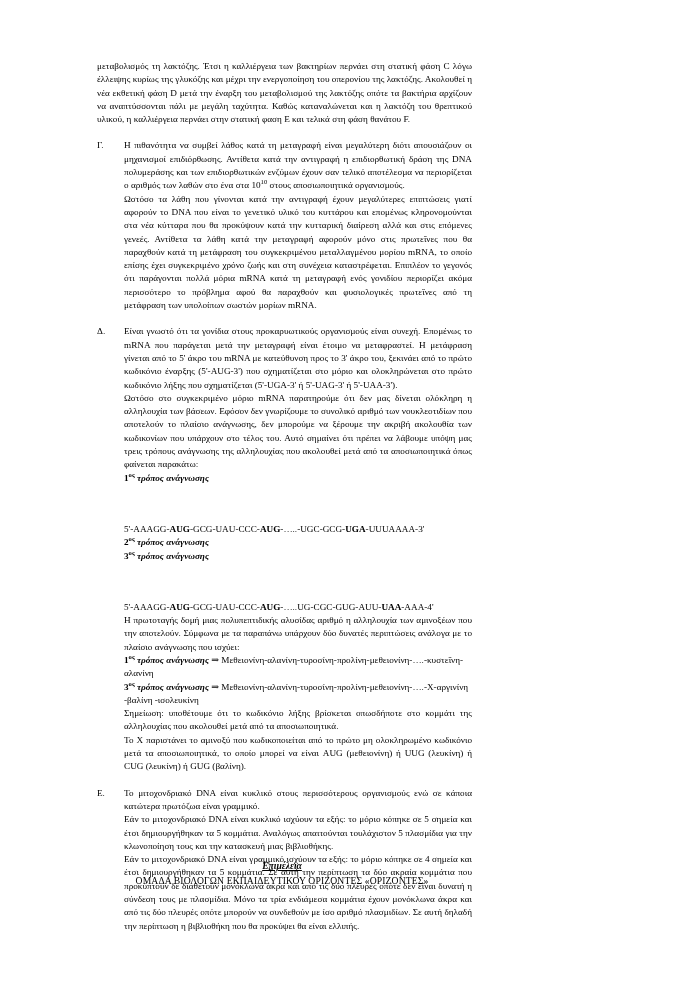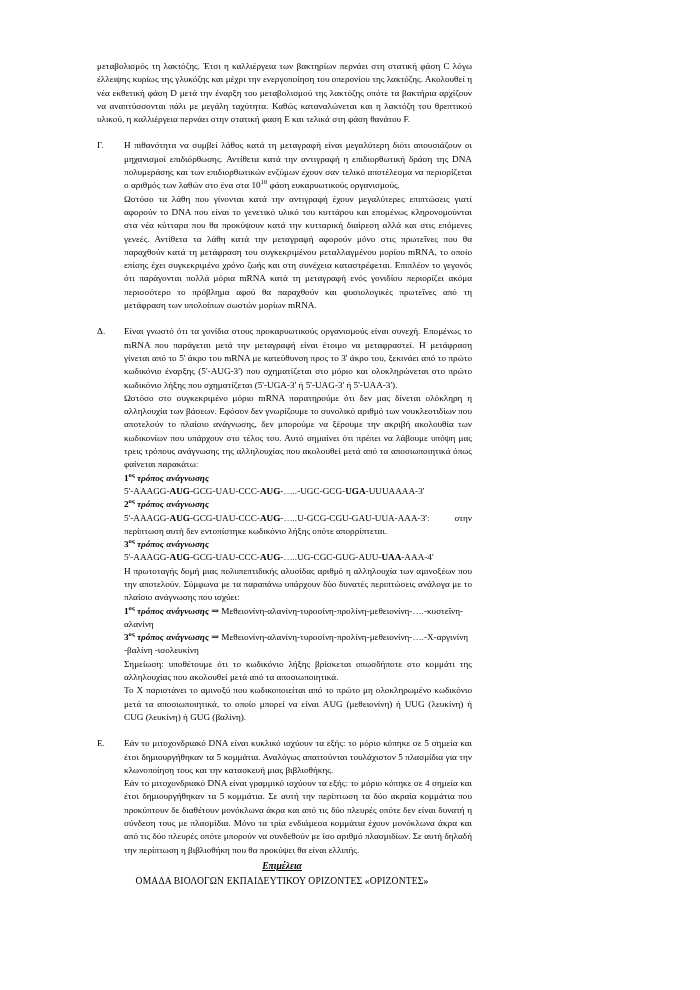--- a/index.html
+++ b/index.html
@@ -66,20 +66,21 @@
     line-height: 13.3px;
     text-align: left;
   }
   .way-label .num {
     font-style: normal;
   }
   .seq {
     font-size: 9.2px;
     line-height: 13.3px;
     text-align: justify;
+    margin-top: 38px;
   }
   .seq b {
     font-weight: bold;
   }
   .seq-nojust {
     text-align: left;
   }
   .prot-line {
     font-size: 9.2px;
     line-height: 13.3px;
@@ -116,54 +117,54 @@
 
 <div class="page">
 
   <div class="intro-block body-text">
     <p>μεταβολισμός τη λακτόζης. Έτσι η καλλιέργεια των βακτηρίων περνάει στη στατική φάση C λόγω έλλειψης κυρίως της γλυκόζης και μέχρι την ενεργοποίηση του οπερονίου της λακτόζης. Ακολουθεί η νέα εκθετική φάση D μετά την έναρξη του μεταβολισμού της λακτόζης οπότε τα βακτήρια αρχίζουν να αναπτύσσονται πάλι με μεγάλη ταχύτητα. Καθώς  καταναλώνεται και η λακτόζη του θρεπτικού υλικού, η καλλιέργεια περνάει στην στατική φαση Ε και τελικά στη φάση θανάτου F.</p>
   </div>
 
   <div class="section body-text">
     <div class="section-label">Γ.</div>
     <div class="section-body">
-      <p><span>Η πιθανότητα να συμβεί λάθος κατά τη μεταγραφή είναι μεγαλύτερη διότι απουσιάζουν οι μηχανισμοί επιδιόρθωσης. Αντίθετα κατά την αντιγραφή η επιδιορθωτική δράση της  DNA πολυμεράσης και των επιδιορθωτικών ενζύμων έχουν σαν τελικό αποτέλεσμα να περιορίζεται ο αριθμός των λαθών στο ένα στα 10</span><sup>10</sup><span> φάση ευκαρυωτικούς οργανισμούς.</span></p>
+      <p><span>Η πιθανότητα να συμβεί λάθος κατά τη μεταγραφή είναι μεγαλύτερη διότι απουσιάζουν οι μηχανισμοί επιδιόρθωσης. Αντίθετα κατά την αντιγραφή η επιδιορθωτική δράση της  DNA πολυμεράσης και των επιδιορθωτικών ενζύμων έχουν σαν τελικό αποτέλεσμα να περιορίζεται ο αριθμός των λαθών στο ένα στα 10</span><sup>10</sup><span> στους αποσιωποιητικά οργανισμούς.</span></p>
       <p>Ωστόσο τα λάθη που γίνονται κατά την αντιγραφή έχουν μεγαλύτερες επιπτώσεις γιατί αφορούν το DNA που είναι το γενετικό υλικό του κυττάρου και επομένως κληρονομούνται στα νέα κύτταρα που θα προκύψουν κατά την κυτταρική διαίρεση αλλά και στις επόμενες γενεές. Αντίθετα τα λάθη κατά την μεταγραφή αφορούν μόνο στις πρωτεΐνες που θα παραχθούν κατά τη μετάφραση του συγκεκριμένου μεταλλαγμένου μορίου mRNA, το οποίο επίσης έχει συγκεκριμένο χρόνο ζωής και στη συνέχεια καταστρέφεται. Επιπλέον το γεγονός ότι παράγονται πολλά μόρια mRNA κατά τη μεταγραφή ενός γονιδίου περιορίζει ακόμα περισσότερο το πρόβλημα αφού θα παραχθούν και φυσιολογικές πρωτεΐνες από τη μετάφραση των υπολοίπων σωστών μορίων mRNA.</p>
     </div>
   </div>
 
   <div class="section body-text">
     <div class="section-label">Δ.</div>
     <div class="section-body">
       <p>Είναι γνωστό ότι τα γονίδια στους προκαρυωτικούς οργανισμούς είναι συνεχή. Επομένως το mRNA που παράγεται μετά την μεταγραφή είναι έτοιμο να μεταφραστεί. Η μετάφραση γίνεται από το 5' άκρο του mRNA με κατεύθυνση προς το 3' άκρο του, ξεκινάει από το πρώτο κωδικόνιο έναρξης (5'-AUG-3') που σχηματίζεται στο μόριο και ολοκληρώνεται στο πρώτο κωδικόνιο λήξης που σχηματίζεται (5'-UGA-3' ή 5'-UAG-3' ή 5'-UAA-3').</p>
       <p>Ωστόσο στο συγκεκριμένο μόριο mRNA παρατηρούμε ότι δεν μας δίνεται ολόκληρη η αλληλουχία των βάσεων. Εφόσον δεν γνωρίζουμε το συνολικό αριθμό των νουκλεοτιδίων που αποτελούν το πλαίσιο ανάγνωσης, δεν μπορούμε να ξέρουμε την ακριβή ακολουθία των κωδικονίων που υπάρχουν στο τέλος του. Αυτό σημαίνει ότι πρέπει να λάβουμε υπόψη μας τρεις τρόπους ανάγνωσης της αλληλουχίας που ακολουθεί μετά από τα αποσιωποιητικά όπως φαίνεται παρακάτω:</p>
 
       <div class="way-label"><span class="num">1</span><sup class="num">ος</sup> <span>τρόπος ανάγνωσης</span></div>
       <div class="seq seq-nojust"><span> 5'-AAAGG-</span><b>AUG</b><span>-GCG-UAU-CCC-</span><b>AUG</b><span>-…..-UGC-GCG-</span><b>UGA</b><span>-UUUAAAA-3'</span></div>
 
       <div class="way-label"><span class="num">2</span><sup class="num">ος</sup> <span>τρόπος ανάγνωσης</span></div>
-      <div class="seq"><span>5'-AAAGG-</span><b>AUG</b><span>-GCG-UAU-CCC-</span><b>AUG</b><span>-…..U-GCG-CGU-GAU-UUA-AAA-3':</span><span> στην  περίπτωση  αυτή  δεν εντοπίστηκε κωδικόνιο λήξης οπότε απορρίπτεται.</span></div>
 
       <div class="way-label"><span class="num">3</span><sup class="num">ος</sup> <span>τρόπος ανάγνωσης</span></div>
       <div class="seq seq-nojust"><span>5'-AAAGG-</span><b>AUG</b><span>-GCG-UAU-CCC-</span><b>AUG</b><span>-…..UG-CGC-GUG-AUU-</span><b>UAA</b><span>-AAA-4'</span></div>
 
       <p>Η πρωτοταγής δομή μιας πολυπεπτιδικής αλυσίδας αριθμό η αλληλουχία των αμινοξέων που την αποτελούν. Σύμφωνα με τα παραπάνω υπάρχουν δύο δυνατές περιπτώσεις ανάλογα με το πλαίσιο ανάγνωσης που ισχύει:</p>
 
       <div class="prot-line"><span class="lbl"><span class="num">1</span><sup class="num">ος</sup> <span>τρόπος ανάγνωσης</span></span> <span>⇒</span> <span>Μεθειονίνη-αλανίνη-τυροσίνη-προλίνη-μεθειονίνη-….-κυστεΐνη-αλανίνη</span></div>
 
       <div class="prot-line"><span class="lbl"><span class="num">3</span><sup class="num">ος</sup> <span>τρόπος ανάγνωσης</span></span> <span>⇒</span> <span>Μεθειονίνη-αλανίνη-τυροσίνη-προλίνη-μεθειονίνη-….-Χ-αργινίνη -βαλίνη -ισολευκίνη</span></div>
 
       <p>Σημείωση: υποθέτουμε ότι το κωδικόνιο λήξης βρίσκεται οπωσδήποτε στο κομμάτι της αλληλουχίας που ακολουθεί μετά από τα αποσιωποιητικά.</p>
       <p>Το Χ παριστάνει το αμινοξύ που κωδικοποιείται από το πρώτο μη ολοκληρωμένο κωδικόνιο μετά τα αποσιωποιητικά, το οποίο μπορεί να είναι AUG (μεθειονίνη) ή UUG (λευκίνη) ή CUG (λευκίνη) ή GUG (βαλίνη).</p>
     </div>
   </div>
 
   <div class="section body-text">
     <div class="section-label">Ε.</div>
     <div class="section-body">
+      <p>Το μιτοχονδριακό DNA είναι κυκλικό στους περισσότερους οργανισμούς ενώ σε κάποια κατώτερα πρωτόζωα είναι γραμμικό.</p>
       <p>Εάν το μιτοχονδριακό DNA είναι κυκλικό ισχύουν τα εξής: το μόριο κόπηκε σε 5 σημεία και έτσι δημιουργήθηκαν τα 5 κομμάτια. Αναλόγως απαιτούνται τουλάχιστον 5 πλασμίδια για την κλωνοποίηση τους και την κατασκευή μιας βιβλιοθήκης.</p>
       <p>Εάν το μιτοχονδριακό DNA είναι γραμμικό ισχύουν τα εξής: το μόριο κόπηκε σε 4 σημεία και έτσι δημιουργήθηκαν τα 5 κομμάτια. Σε αυτή την περίπτωση τα δύο ακραία κομμάτια που προκύπτουν δε διαθέτουν μονόκλωνα άκρα και από τις δύο πλευρές οπότε δεν είναι δυνατή η σύνδεση τους με πλασμίδια. Μόνο τα τρία ενδιάμεσα κομμάτια έχουν μονόκλωνα άκρα και από τις δύο πλευρές οπότε μπορούν να συνδεθούν με ίσο αριθμό πλασμιδίων. Σε αυτή δηλαδή την περίπτωση η βιβλιοθήκη που θα προκύψει θα είναι ελλιπής.</p>
     </div>
   </div>
 
   <div class="footer">
     <div class="ed">Επιμέλεια</div>
     <div class="org">ΟΜΑΔΑ ΒΙΟΛΟΓΩΝ ΕΚΠΑΙΔΕΥΤΙΚΟΥ ΟΡΙΖΟΝΤΕΣ «ΟΡΙΖΟΝΤΕΣ»</div>
   </div>
 

